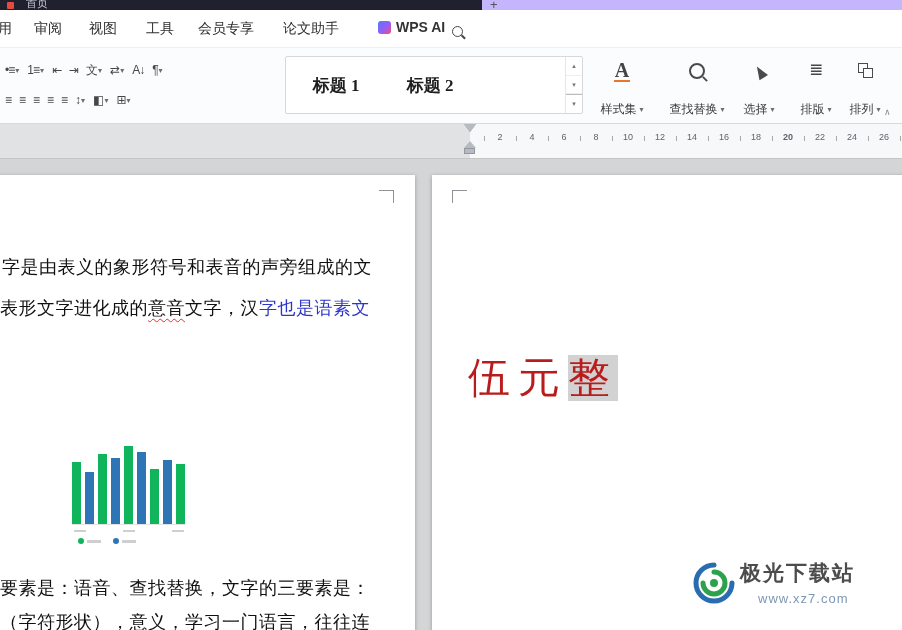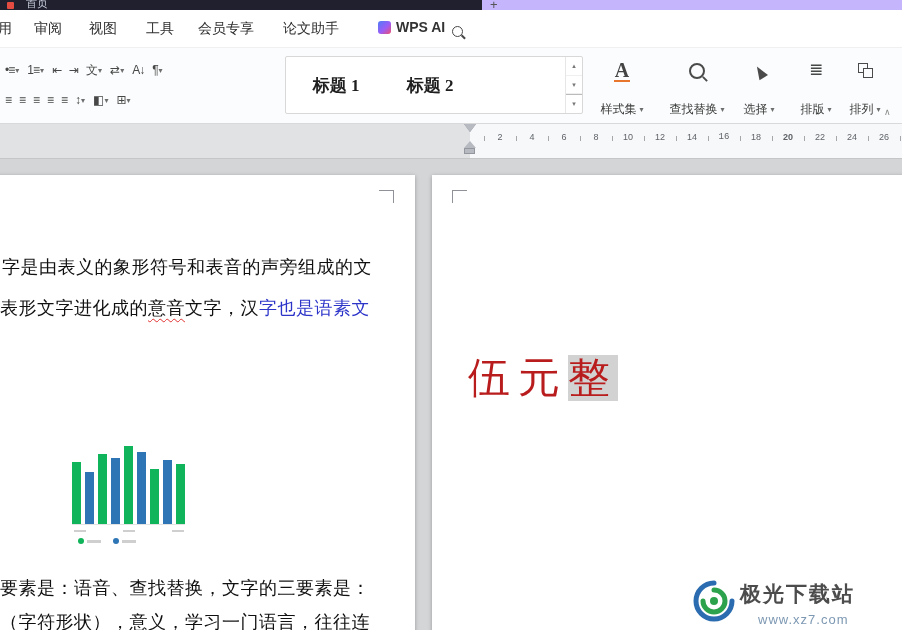--- a/index.html
+++ b/index.html
@@ -88,21 +88,21 @@
   .bars{position:absolute;left:10px;bottom:22px;height:80px;display:flex;align-items:flex-end;gap:4px;border-bottom:1px solid #e3e3e3;width:113px}
   .bar{width:9px}
   .xlabs{position:absolute;left:12px;bottom:15px;width:110px;display:flex;justify-content:space-between}
   .xlab{width:12px;height:2px;background:#cfcfcf}
   .legend{position:absolute;left:16px;bottom:3px;display:flex;gap:12px;align-items:center}
   .leg{display:flex;align-items:center;gap:3px}
   .dot{width:6px;height:6px;border-radius:50%}
   .dot-g{background:#10b45a}.dot-b{background:#2e75b6}
   .leg-dash{width:14px;height:3px;background:#cfcfcf}
   
-  .watermark{position:absolute;left:693px;top:580px;display:flex;align-items:flex-start;z-index:5}
+  .watermark{position:absolute;left:693px;top:559px;display:flex;align-items:center;z-index:5}
   .wm-col{margin-left:5px}
   .wm-name{font-size:21px;font-weight:bold;color:#4c4c4c;letter-spacing:2px}
   .wm-url{font-size:13px;color:#7d98b3;margin-top:4px;padding-left:18px;letter-spacing:1px}
 </style>
 </head>
 <body>
 
 <div class="titlebar">
   <div class="tb-dark">
     <div class="tb-logo"></div>
@@ -248,21 +248,21 @@
   <div class="ind-top"></div>
   <div class="ind-tri"></div>
   <div class="ind-sq"></div>
 <span class="ruler-num" style="left: 494px;">2</span>
     <span class="ruler-num" style="left: 526px;">4</span>
     <span class="ruler-num" style="left: 558px;">6</span>
     <span class="ruler-num" style="left: 590px;">8</span>
     <span class="ruler-num" style="left: 622px;">10</span>
     <span class="ruler-num" style="left: 654px;">12</span>
     <span class="ruler-num" style="left: 686px;">14</span>
-    <span class="ruler-num" style="left: 718px; font-family: Liberation Mono, monospace;">16</span>
+    <span class="ruler-num" style="left: 718px;">16</span>
     <span class="ruler-num" style="left: 750px;">18</span>
     <span class="ruler-num" style="left: 782px; font-weight: bold;">20</span>
     <span class="ruler-num" style="left: 814px;">22</span>
     <span class="ruler-num" style="left: 846px;">24</span>
     <span class="ruler-num" style="left: 878px;">26</span>
     <div class="ruler-tick" style="left: 484px;"></div>
     <div class="ruler-tick" style="left: 516px;"></div>
     <div class="ruler-tick" style="left: 548px;"></div>
     <div class="ruler-tick" style="left: 580px;"></div>
     <div class="ruler-tick" style="left: 612px;"></div>

